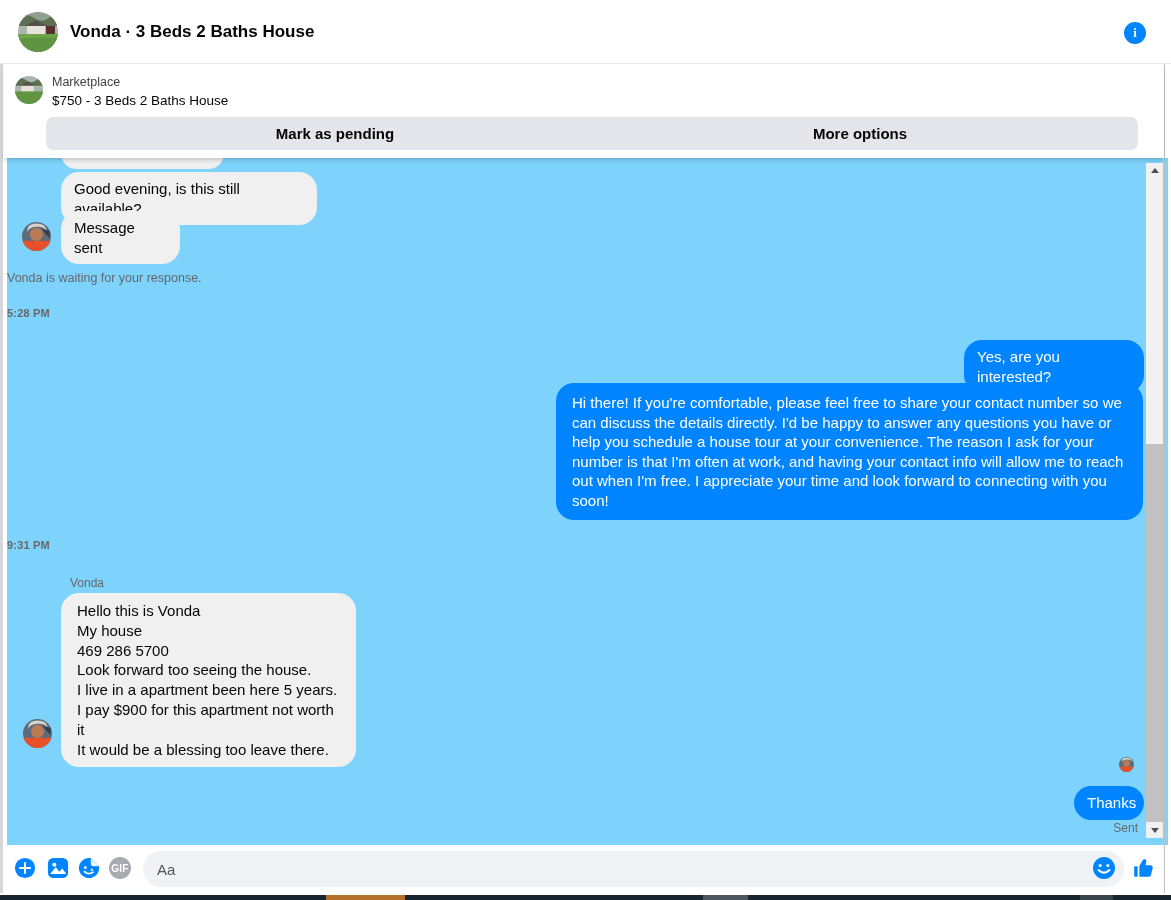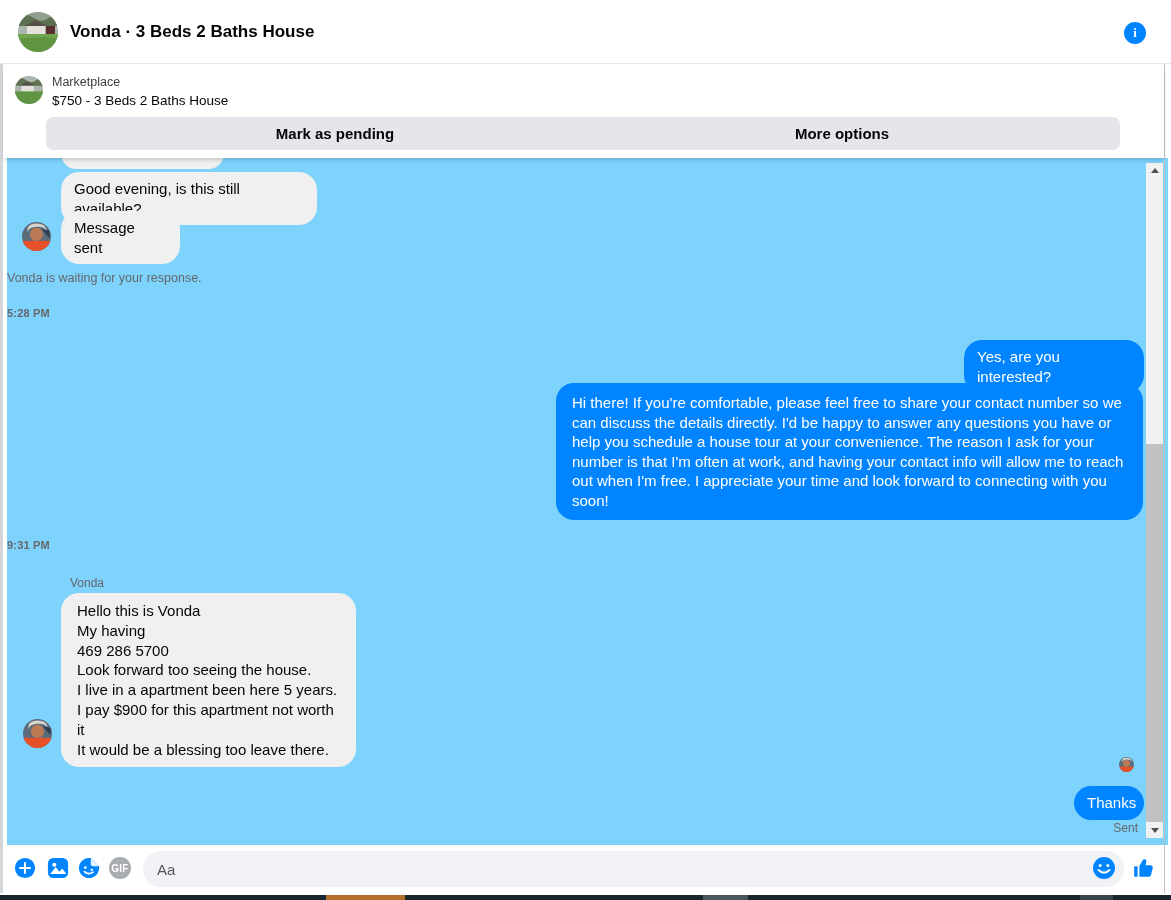--- a/index.html
+++ b/index.html
@@ -14,21 +14,21 @@
   .info-btn { position:absolute; left:1124px; top:22px; width:22px; height:22px; border-radius:50%; background:#0084ff; display:flex; align-items:center; justify-content:center; cursor:pointer; }
   .info-btn span { color:#fff; font-size:13px; font-weight:700; font-family:"Liberation Serif", serif; }
 
   
   .banner { position:absolute; left:3px; top:64px; width:1161px; height:94px; background:#fff; z-index:20; box-shadow:0 3px 4px -1px rgba(0,0,0,.18); }
   .banner-avatar { position:absolute; left:12px; top:12px; width:28px; height:28px; border-radius:50%; overflow:hidden; }
   .banner-source { position:absolute; left:49px; top:11px; font-size:12.5px; color:#404040; }
   .banner-listing { position:absolute; left:49px; top:29px; font-size:13.5px; color:#050505; }
   .banner-btn { position:absolute; top:53px; height:33px; background:#e4e6eb; border:none; border-radius:7px; font-family:"Liberation Sans", sans-serif; font-size:15px; font-weight:600; color:#050505; cursor:pointer; }
   .btn-pending { left:11px; width:578px;margin-left:32px; }
-  .btn-more { left:561px; width:556px; }
+  .btn-more { left:579px; width:556px; }
 
   
   .chat { position:absolute; left:7px; top:158px; width:1161px; height:687px; background:#7dd3fc; }
   .bubble { position:absolute; font-size:15px; line-height:19.5px; padding:7px 13px; border-radius:18px; }
   .bubble.gray { background:#f0f0f0; color:#050505; }
   .bubble.blue { background:#0084ff; color:#fff; }
   .partial-bubble { position:absolute; left:54px; top:-20px; width:163px; height:31px; background:#f0f0f0; border-radius:18px; }
   .meta-center { position:absolute; width:100%; text-align:left; color:#65676b; }
   .waiting { top:113px; font-size:12.5px; }
   .tstamp { font-size:11px; font-weight:700; letter-spacing:.2px; }
@@ -95,21 +95,21 @@
     <div class="bubble blue" style="left:957px; top:182px; width:180px;">Yes, are you interested?</div>
 
     <div class="bubble blue" style="left:549px; top:225px; width:587px; padding:10px 16px;">Hi there! If you're comfortable, please feel free to share your contact number so we can discuss the details directly. I'd be happy to answer any questions you have or help you schedule a house tour at your convenience. The reason I ask for your number is that I'm often at work, and having your contact info will allow me to reach out when I'm free. I appreciate your time and look forward to connecting with you soon!</div>
 
     <div class="meta-center tstamp t2">9:31 PM</div>
 
     <div class="sender-name">Vonda</div>
 
     <div class="bubble gray" style="left:54px; top:435px; width:295px; padding:8px 16px; line-height:19.8px;">
       <div>Hello this is Vonda</div>
-      <div>My having</div>
+      <div>My house</div>
       <div>469 286 5700</div>
       <div>Look forward too seeing the house.</div>
       <div>I live in a apartment been here 5 years.</div>
       <div>I pay $900 for this apartment not worth it</div>
       <div>It would be a blessing too leave there.</div>
     </div>
 
     <div class="avatar-sm" style="left:16px; top:561px;">
       <svg width="29" height="29" viewBox="0 0 40 40">
         <rect width="40" height="40" fill="#5d6c7b"></rect>

